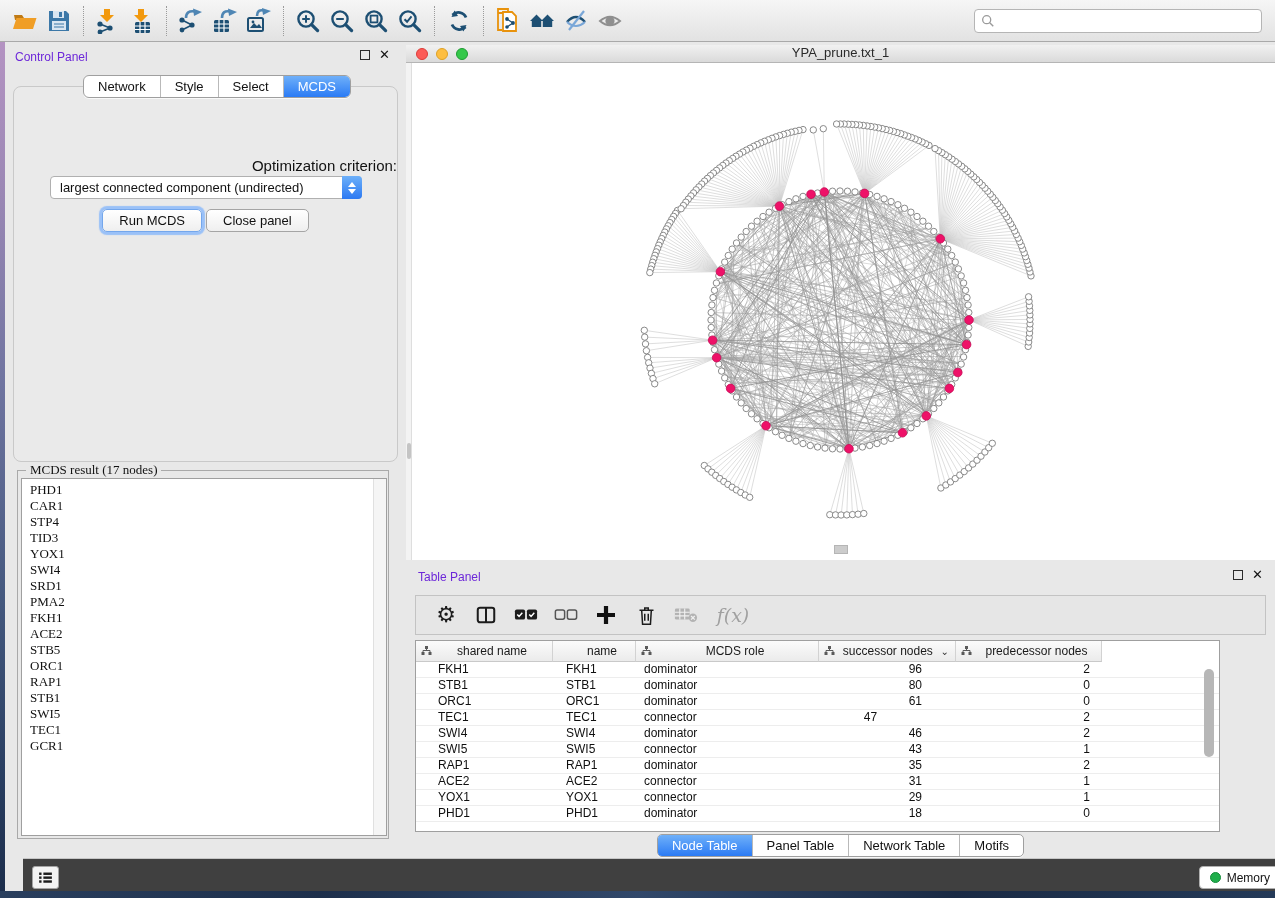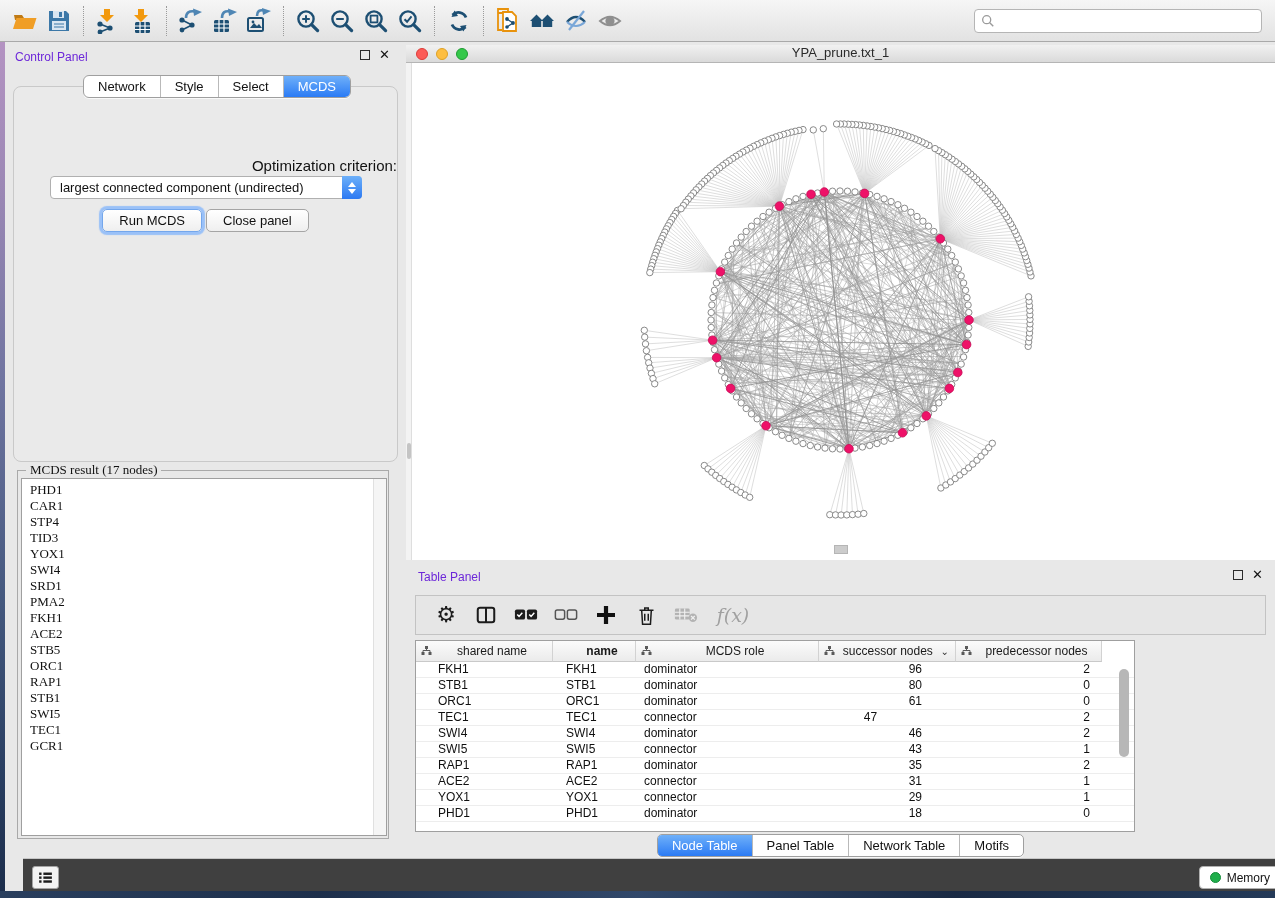--- a/index.html
+++ b/index.html
@@ -80,21 +80,21 @@
   .net-hthumb { position:absolute; left:428px; top:482px; width:14px; height:9px; background:#cccccc; border:1px solid #b5b5b5; }
 
   
   .table-panel { position:absolute; left:406px; top:565px; width:869px; height:293px; background:#e8e8e8; }
   .tp-toolbar { position:absolute; left:9px; top:30px; width:851px; height:40px; background:#e6e6e6;
     border:1px solid #c3c3c3; display:flex; align-items:center; gap:16px; padding-left:18px; }
   .tp-icon { width:24px; height:24px; display:flex; align-items:center; justify-content:center; }
   .gear-glyph { font-family:"DejaVu Sans",sans-serif; font-size:22px; color:#1c1c1c; line-height:22px; }
   .fx-glyph { font-family:"DejaVu Serif",serif; font-style:italic; font-size:19px; color:#a0a0a0; }
 
-  .tp-table { position:absolute; left:9px; top:75px; width:720px; height:192px; background:#fff;
+  .tp-table { position:absolute; left:9px; top:75px; width:805px; height:192px; background:#fff;
     border:1px solid #9f9f9f; overflow:hidden; }
   .tbl-header { display:flex; height:21px; }
   .th { display:flex; align-items:center; background:linear-gradient(#fbfbfb,#ebebeb);
     border-right:1px solid #d2d2d2; border-bottom:1px solid #c9c9c9; font-size:12px; color:#1a1a1a; position:relative; }
   .th .th-label { flex:1; text-align:center; }
   .th .tree-ic { margin-left:5px; }
   .th .sort-ch { margin-right:6px; font-size:10px; color:#333; }
   .tbl-row { display:flex; height:16px; border-bottom:1px solid #ededed; }
   .td { font-size:12px; color:#101010; line-height:15px; white-space:nowrap; overflow:hidden; }
   .tbl-scroll { position:absolute; right:5px; top:28px; width:10px; height:88px; background:#b7b7b7; border-radius:5px; }
@@ -1321,21 +1321,21 @@
             <svg class="tree-ic" width="11" height="10" viewBox="0 0 11 10">
               <g fill="#5a5a5a">
                 <rect x="4" y="0" width="3" height="3"></rect>
                 <rect x="0.5" y="6" width="3" height="3"></rect>
                 <rect x="7.5" y="6" width="3" height="3"></rect>
               </g>
               <path d="M5.5 3v1.5M2 6V4.5h7V6" stroke="#5a5a5a" fill="none"></path>
             </svg>
             <span class="th-label">shared name</span>
           </div>
-          <div class="th" style="width: 83px; font-weight: bold;">
+          <div class="th" style="width: 83px;">
             <span style="width:11px;margin-left:5px;"></span>
             <span class="th-label">name</span>
           </div>
           <div class="th" style="width: 183px;">
             <svg class="tree-ic" width="11" height="10" viewBox="0 0 11 10">
               <g fill="#5a5a5a">
                 <rect x="4" y="0" width="3" height="3"></rect>
                 <rect x="0.5" y="6" width="3" height="3"></rect>
                 <rect x="7.5" y="6" width="3" height="3"></rect>
               </g>

